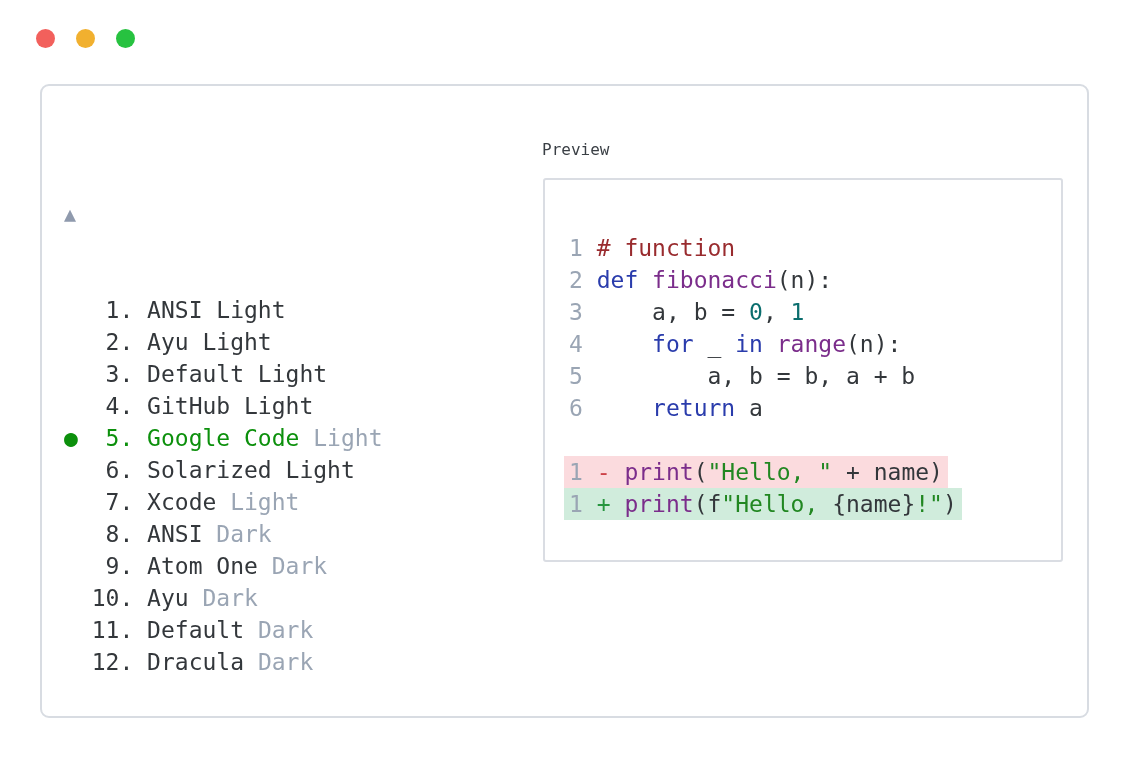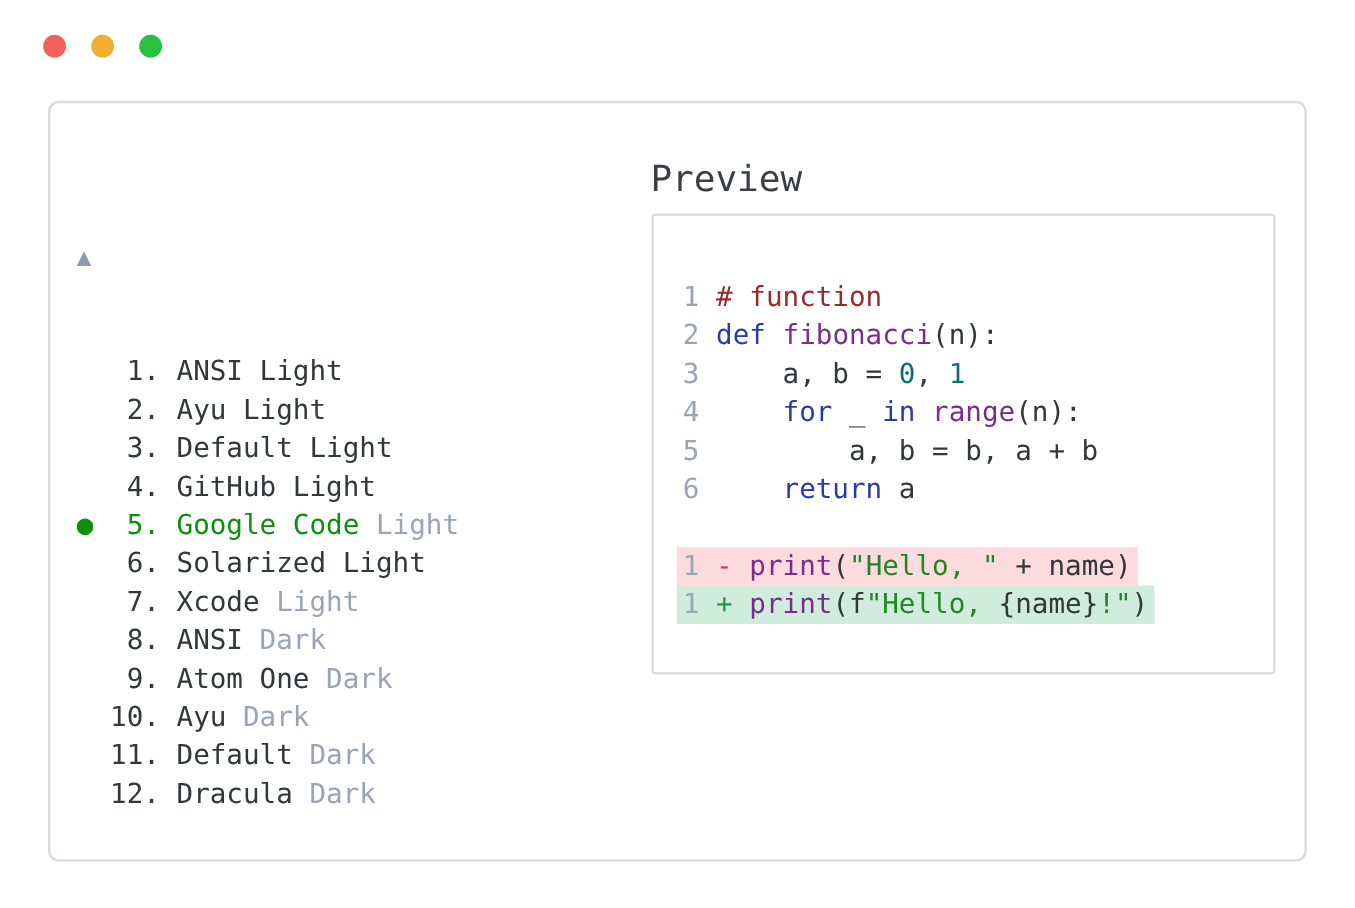--- a/index.html
+++ b/index.html
@@ -32,21 +32,21 @@
     white-space: pre;
   }
   .row { height: 32px; white-space: pre; }
   .arrow-up { color: #8f9aad; font-size: 20px; }
   .item { cursor: default; }
 
   
   .preview-title {
     position: absolute; left: 500px; top: 48px;
     height: 32px; line-height: 32px;
-    font-size: 30px; color: #3a3f45;
+    font-size: 16px; color: #3a3f45;
     white-space: pre;
   }
   .preview-box {
     position: absolute; left: 501px; top: 92px;
     width: 520px; height: 384px;
     border: 2px solid #dadde3;
     border-radius: 3px;
     background: #ffffff;
     overflow: hidden;
   }

